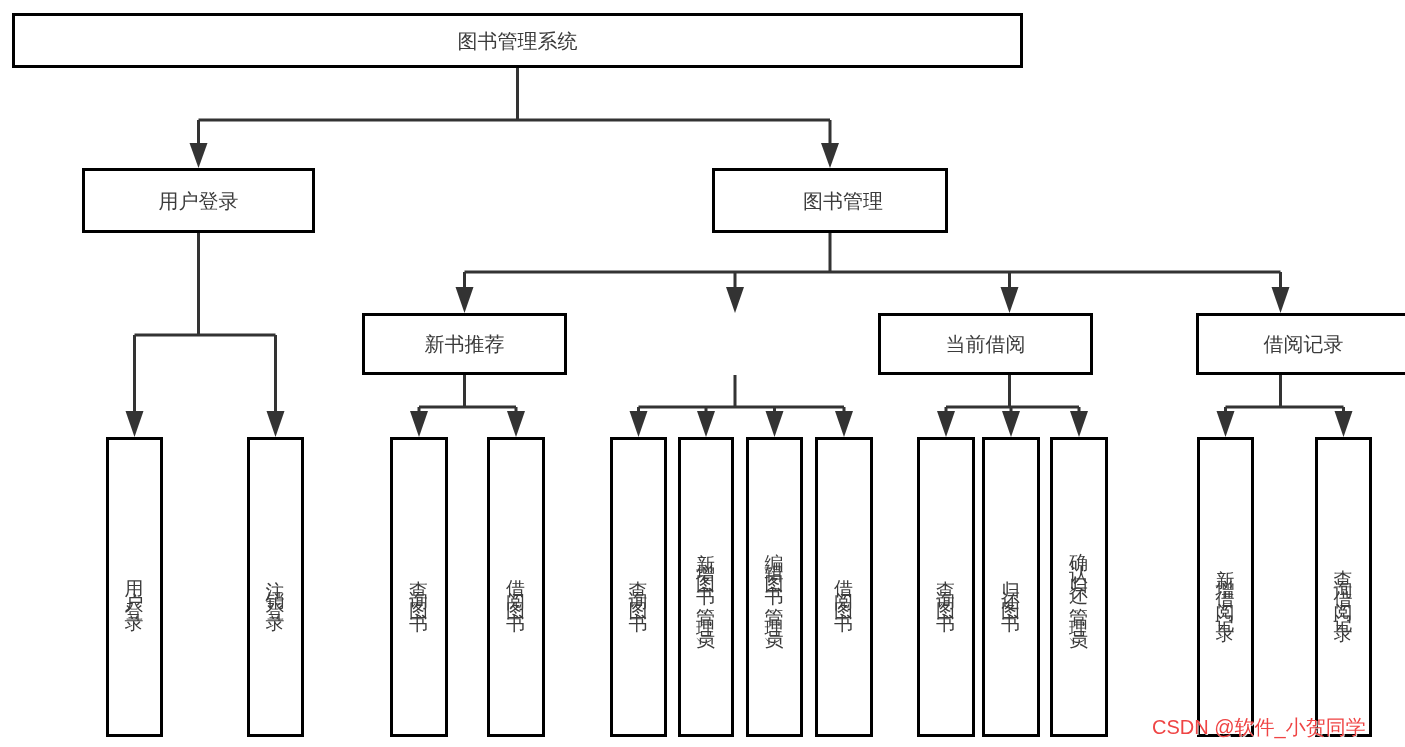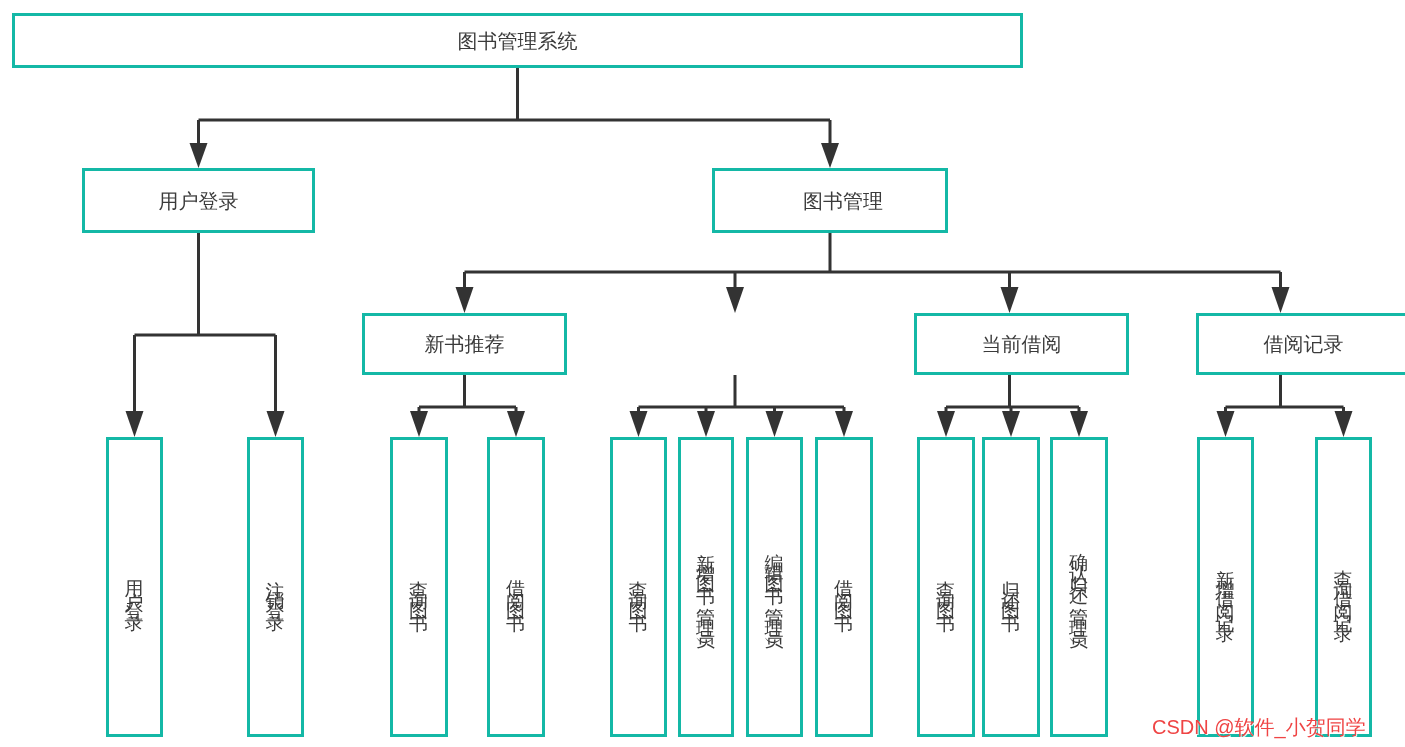--- a/index.html
+++ b/index.html
@@ -18,37 +18,37 @@
     position: absolute;
     left: 0; top: 0;
     width: 1405px; height: 747px;
     pointer-events: none;
   }
   .wires path { stroke: #333333; stroke-width: 3; fill: none; }
   .wires polygon { fill: #333333; stroke: none; }
 
   .box {
     position: absolute;
-    border: 3px solid #14b8a6;
+    border: 3px solid #000000;
     background: #ffffff;
     display: flex;
     align-items: center;
     justify-content: center;
     color: #3b3b3b;
     font-size: 20px;
     line-height: 1;
   }
 
   
   .n-root   { left: 12px;   top: 13px;  width: 1011px; height: 55px; }
   .n-ulogin { left: 82px;   top: 168px; width: 233px;  height: 65px; }
   .n-bmgmt  { left: 712px;  top: 168px; width: 236px;  height: 65px; padding-left: 26px; }
   .n-newrec { left: 362px;  top: 313px; width: 205px;  height: 62px; }
   .n-borrow { left: 632px;  top: 313px; width: 206px;  height: 62px; }
-  .n-currb  { left: 914px;  top: 313px; width: 215px;  height: 62px; }
+  .n-currb  { left: 878px;  top: 313px; width: 215px;  height: 62px; }
   .n-record { left: 1173px; top: 313px; width: 215px;  height: 62px; margin-left: 23px; }
 
   
   .leaf { top: 437px; height: 300px; font-size: 19px; }
   .vtext {
     writing-mode: vertical-rl;
     text-orientation: mixed;
     letter-spacing: 11px;
     white-space: nowrap;
   }

